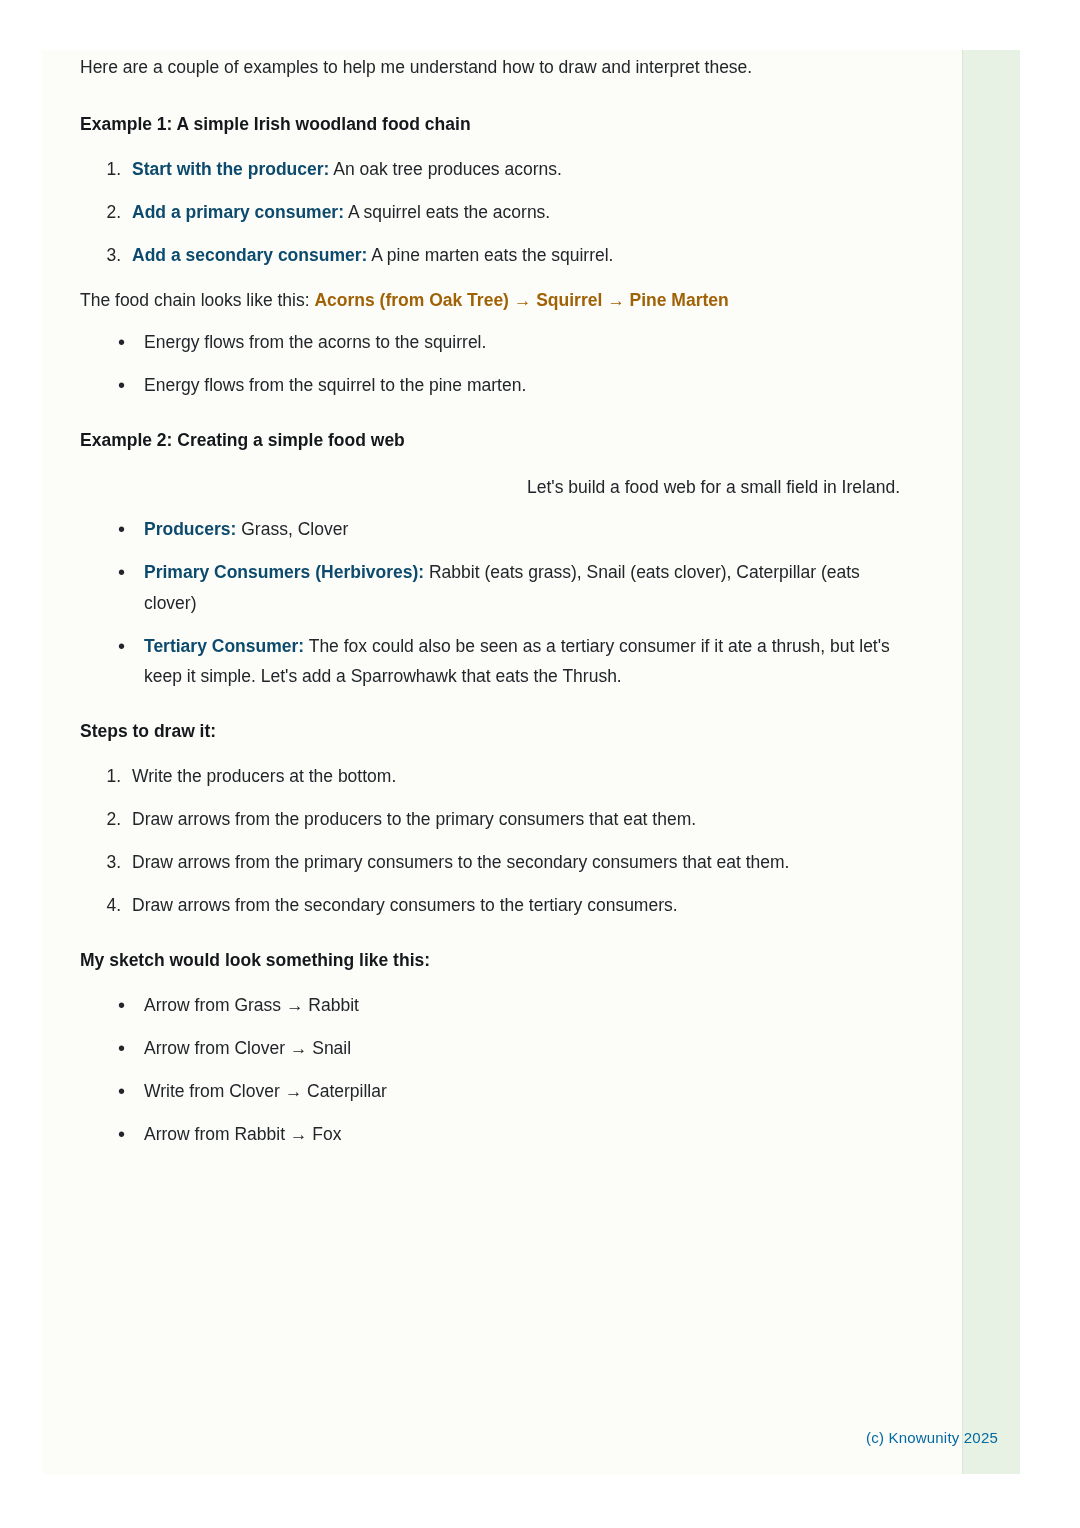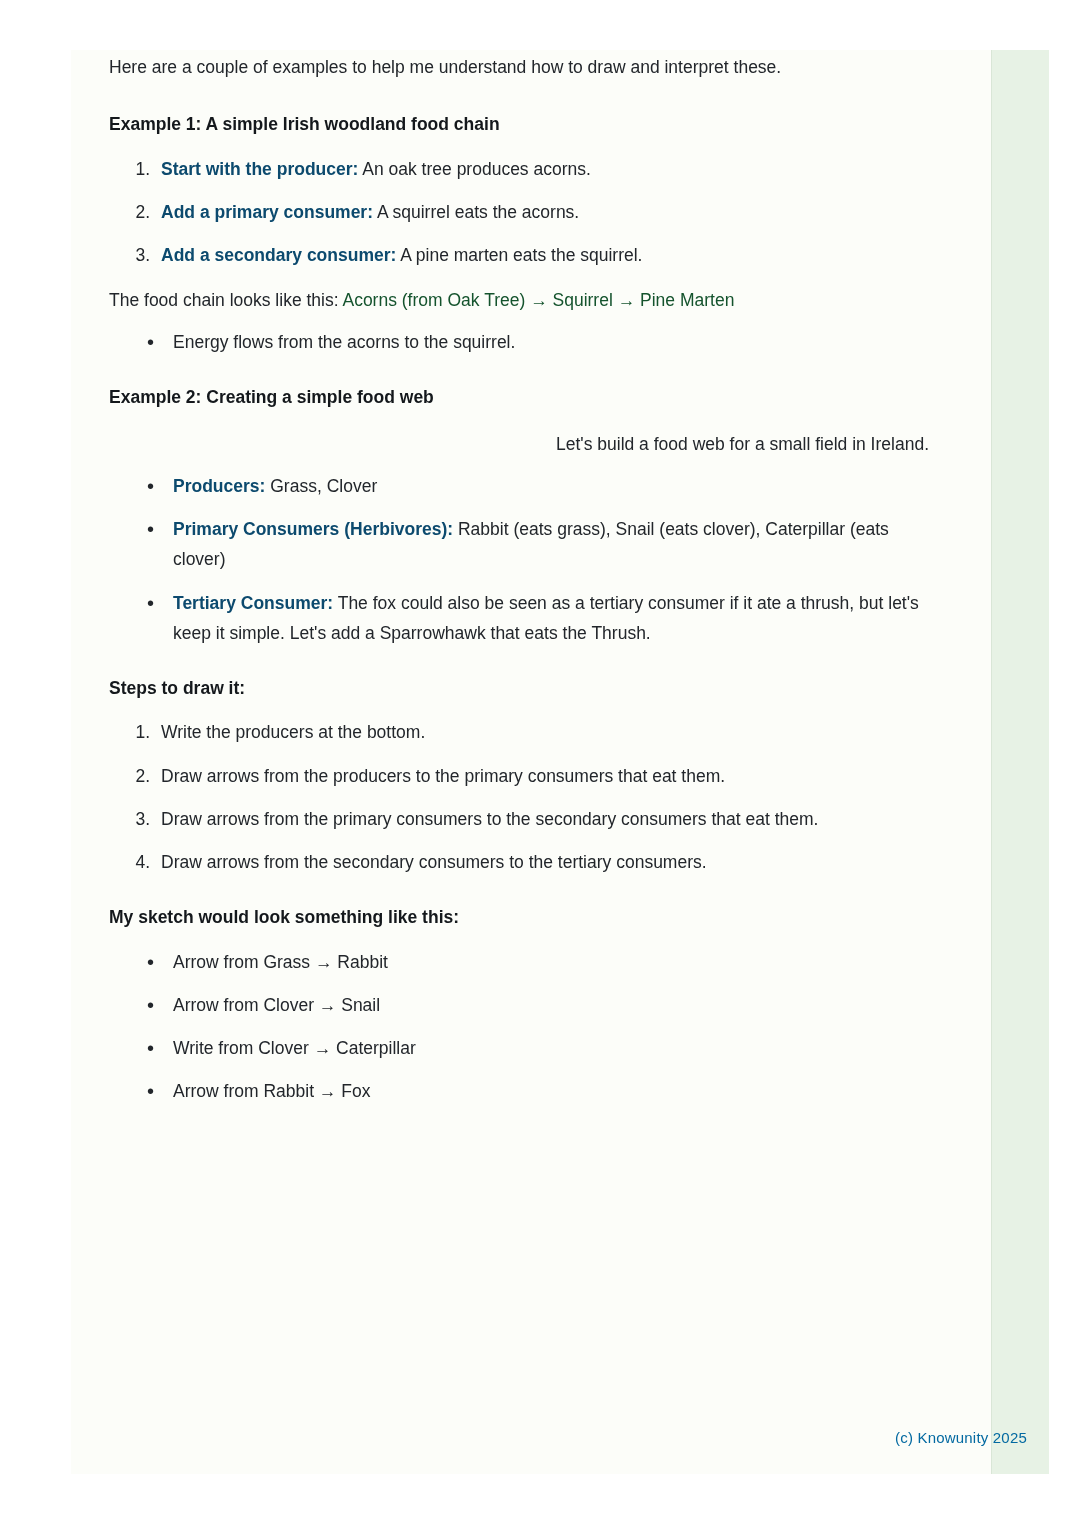--- a/index.html
+++ b/index.html
@@ -10,21 +10,21 @@
   body {
     width: 1080px;
     height: 1528px;
     font-family: "Liberation Sans", sans-serif;
     color: #1f2328;
     position: relative;
     overflow: hidden;
   }
   .page {
     position: absolute;
-    left: 71px;
+    left: 42px;
     top: 50px;
     width: 978px;
     height: 1424px;
     background: #fcfdf9;
     box-sizing: border-box;
   }
   .green-strip {
     position: absolute;
     right: 0;
     top: 0;
@@ -84,21 +84,21 @@
   ul.bullist > li::before {
     content: "\2022";
     position: absolute;
     left: 8px;
     top: -1px;
     font-size: 20px;
     line-height: 1.6;
     color: #22262b;
   }
   .b { font-weight: bold; color: #0c4a6e; }
-  .chain { font-weight: normal; color: #14532d; }
+  .chain { font-weight: bold; color: #a16207; }
   .watermark {
     position: absolute;
     right: 22px;
     bottom: 28px;
     font-size: 15px;
     color: #0369a1;
     z-index: 3;
     letter-spacing: 0.2px;
   }
   .first-para {
@@ -132,20 +132,21 @@
         <span class="b">Add a secondary consumer:</span><span> A pine marten eats the squirrel.</span>
       </li>
     </ol>
 
     <p class="para justify-chain">
       <span>The food chain looks like this: </span><span class="chain">Acorns (from Oak Tree) → Squirrel → Pine Marten</span>
     </p>
 
     <ul class="bullist">
       <li>Energy flows from the acorns to the squirrel.</li>
+      <li>Energy flows from the squirrel to the pine marten.</li>
     </ul>
 
     <h3 class="heading">Example 2: Creating a simple food web</h3>
 
     <p class="para nojustify">Let's build a food web for a small field in Ireland.</p>
 
     <ul class="bullist">
       <li>
         <span class="b">Producers:</span><span> Grass, Clover</span>
       </li>

